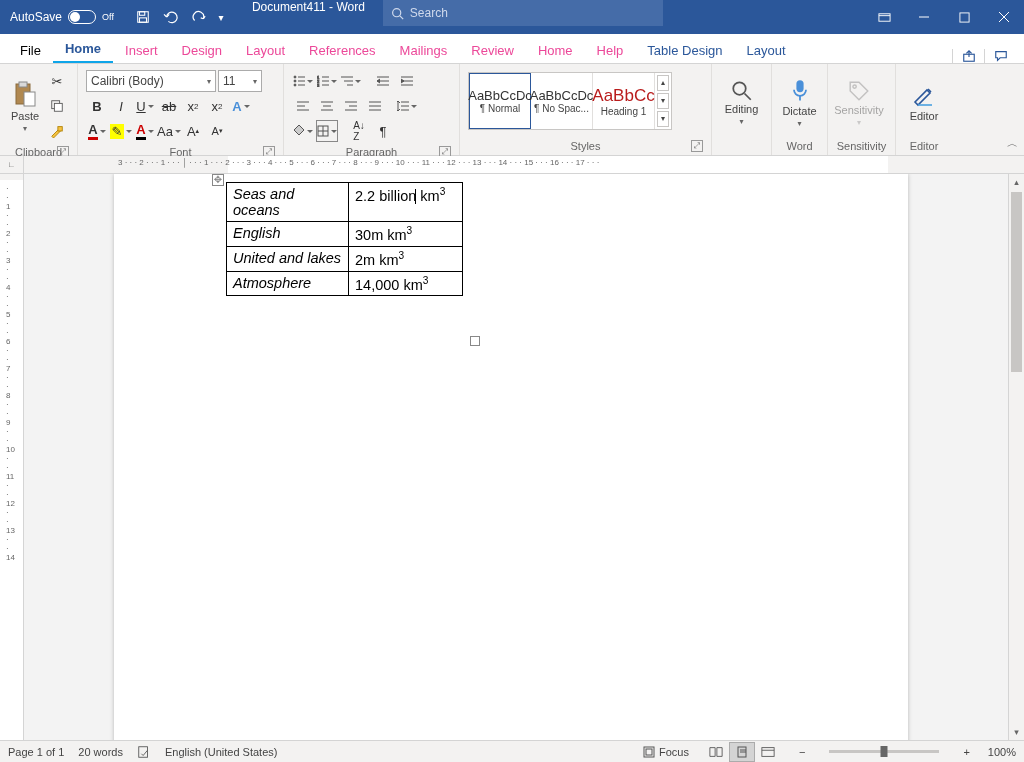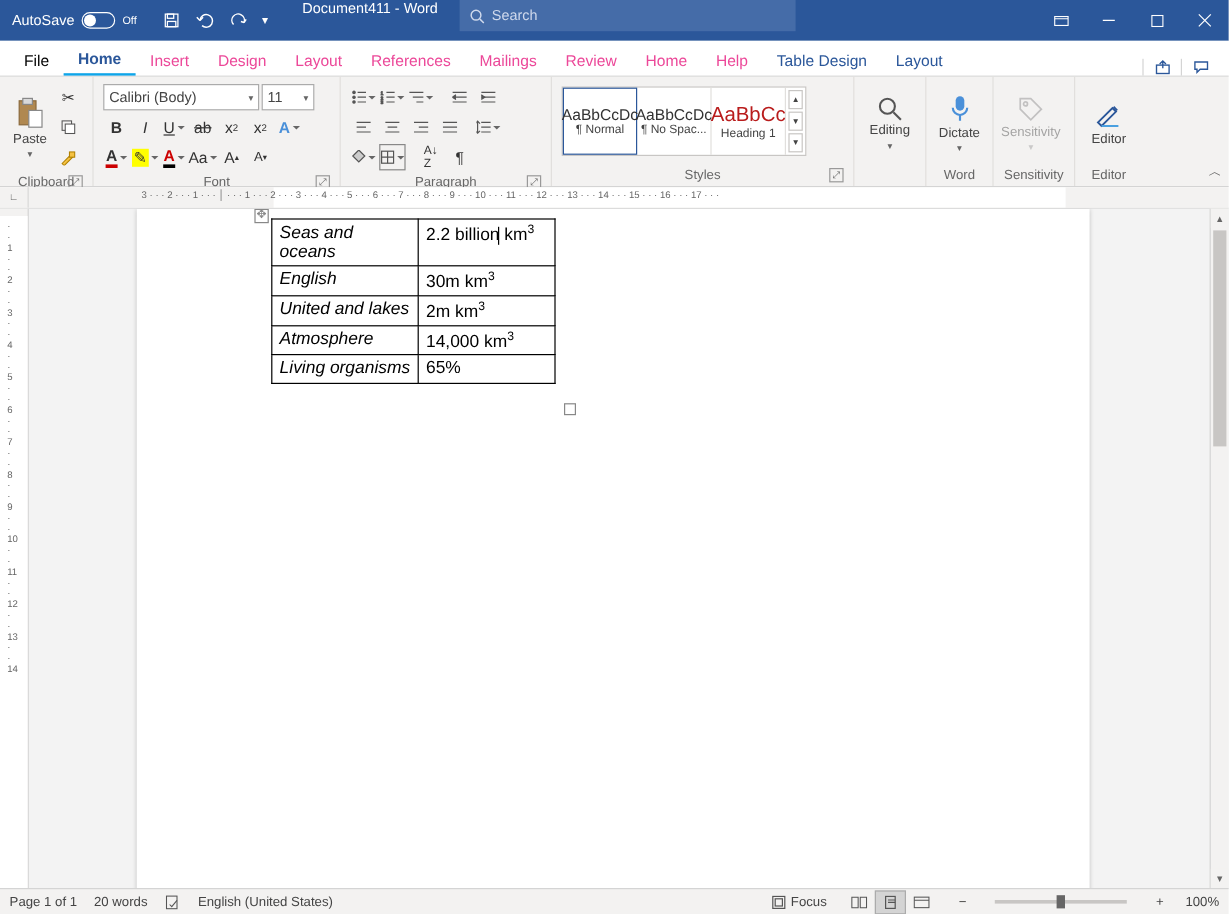--- a/index.html
+++ b/index.html
@@ -489,24 +489,20 @@
           <td>English</td>
           <td><span>30m km</span><sup>3</sup></td>
         </tr>
         <tr>
           <td>United and lakes</td>
           <td><span>2m km</span><sup>3</sup></td>
         </tr>
         <tr>
           <td>Atmosphere</td>
           <td><span>14,000 km</span><sup>3</sup></td>
-        </tr>
-        <tr>
-          <td>Living organisms</td>
-          <td><span>65%</span></td>
         </tr>
       </tbody>
         </table>
       <span class="table-resize" style="left:356px;top:162px"></span>
     </div>
   </div>
   <div class="scrollbar-v">
     <div class="sbv-up">▴</div>
     <div class="sbv-thumb"></div>
     <div class="sbv-down">▾</div>

